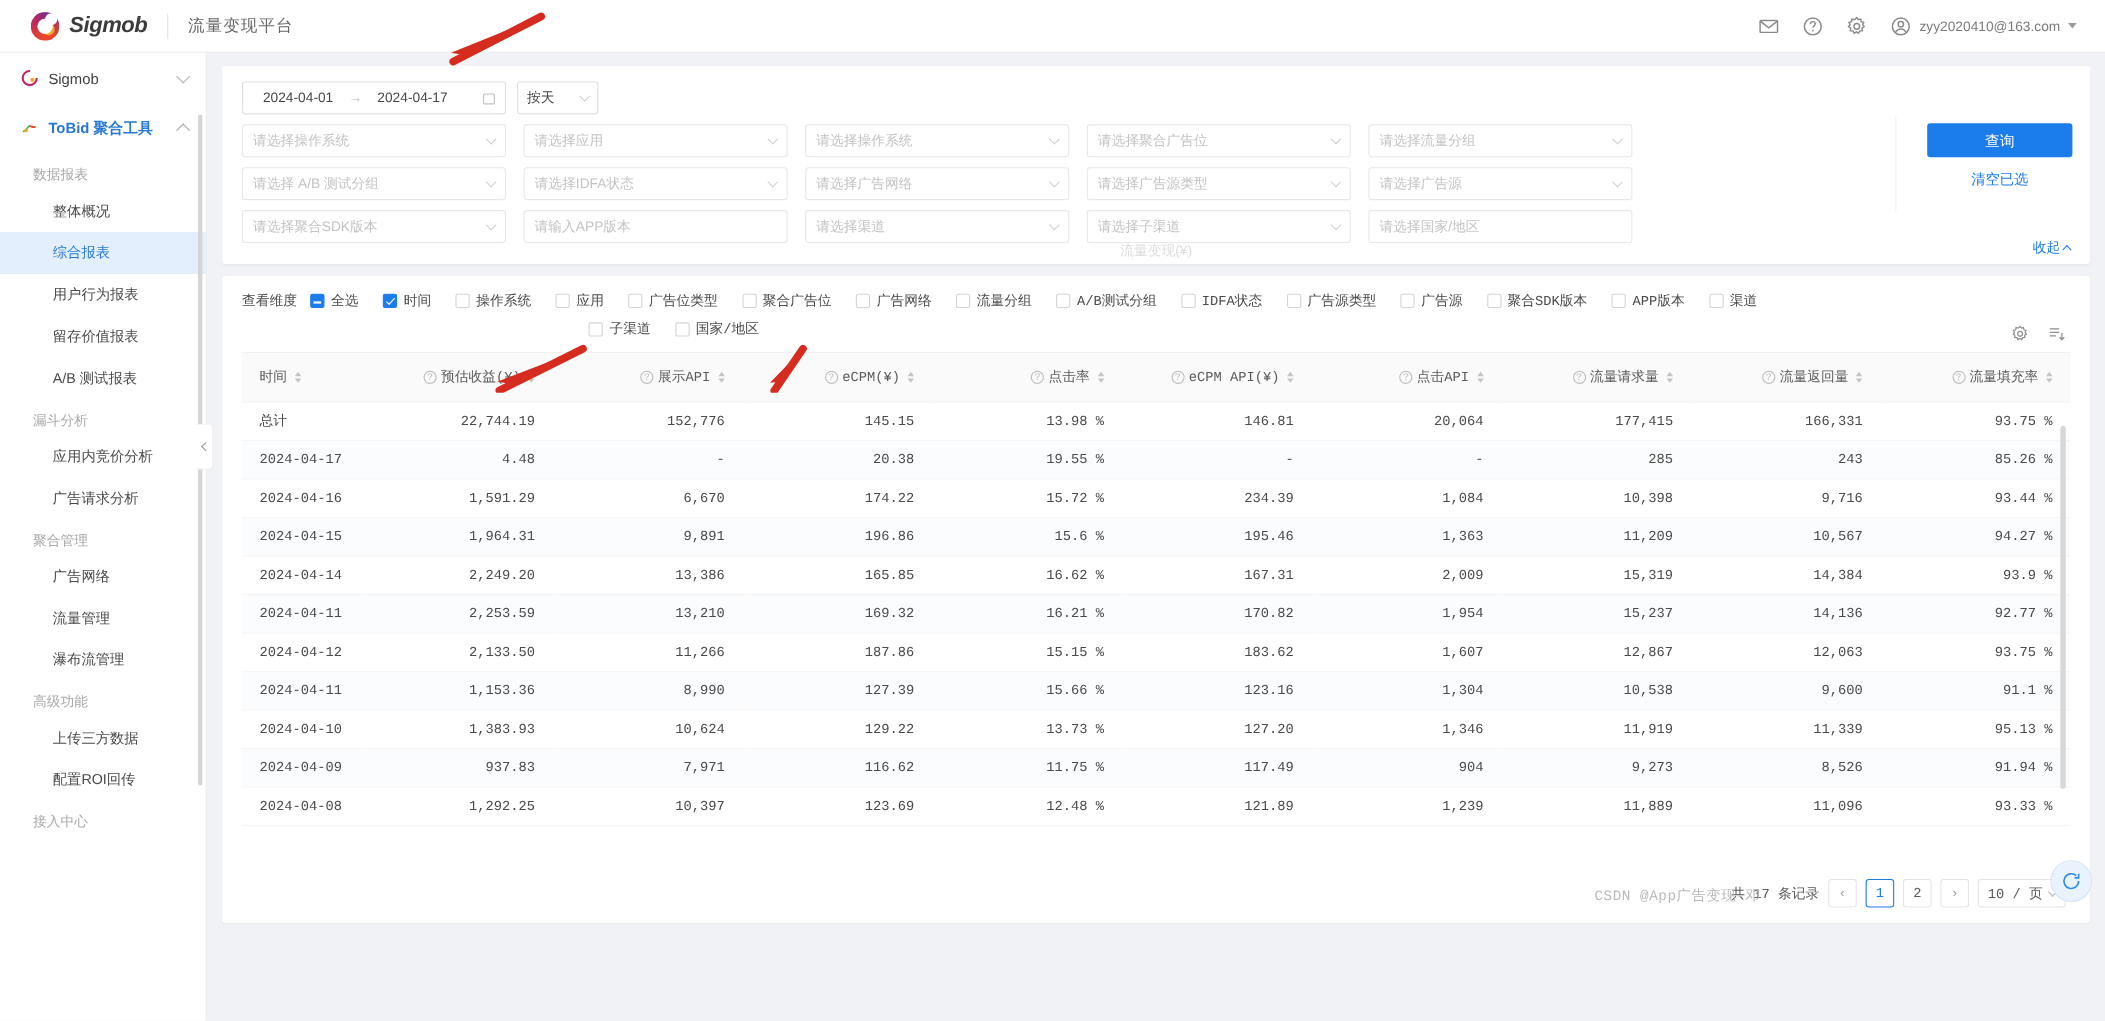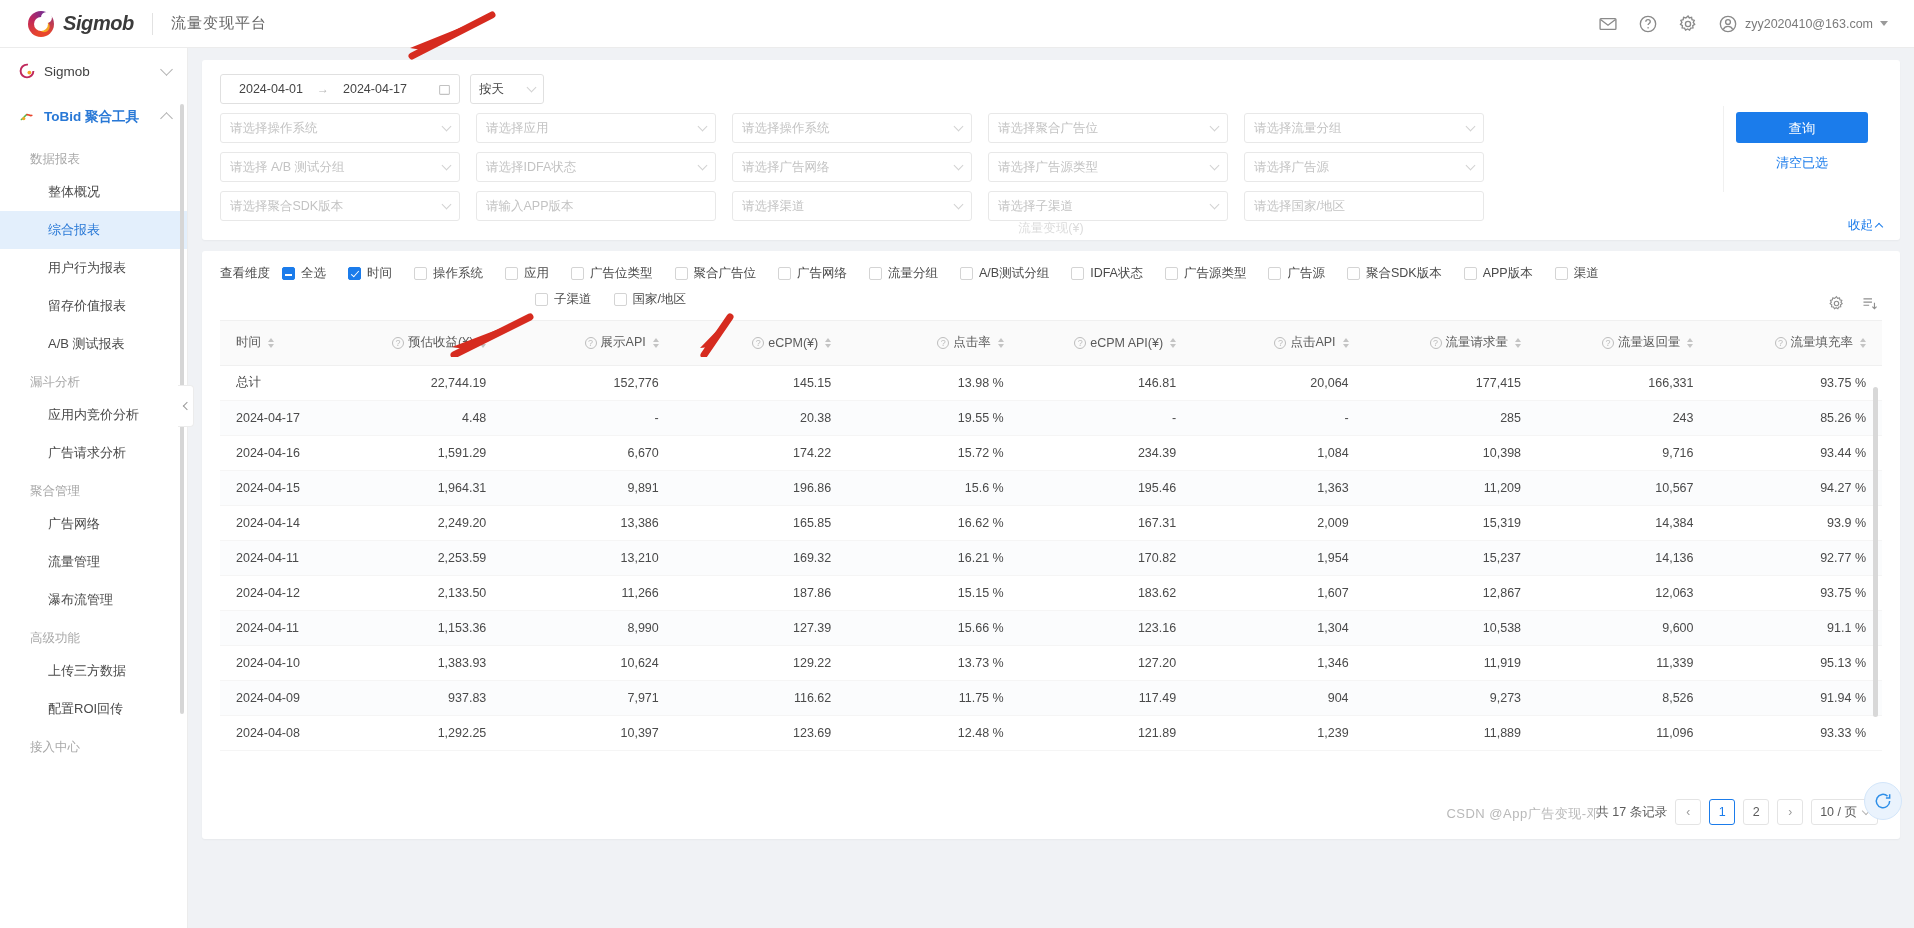--- a/index.html
+++ b/index.html
@@ -170,21 +170,21 @@
     padding: 0 9px; font-size: 12.5px; color: #c3c3c3;
     white-space: nowrap; overflow: hidden;
   }
   .sel .arr {
     margin-left: auto; width: 7px; height: 7px;
     border-right: 1.3px solid #d2d2d2; border-bottom: 1.3px solid #d2d2d2;
     transform: rotate(45deg); margin-top: -4px; flex: 0 0 7px;
   }
 
   .query-col {
-    position: absolute; right: 32px; top: 52px;
+    position: absolute; right: 16px; top: 52px;
     width: 132px; text-align: center;
   }
   .btn-query {
     width: 132px; height: 31px; line-height: 31px;
     background: #1b7ceb; color: #fff; border: none; border-radius: 3px;
     font-size: 13.5px; cursor: pointer; font-family: inherit;
   }
   .link-clear {
     display: block; margin-top: 11px;
     color: #1b7ceb; font-size: 13px; cursor: pointer;
@@ -208,20 +208,21 @@
     overflow: hidden; color: #dcdcdc; font-size: 12.5px;
     text-align: center; padding-top: 2px;
   }
 
   
   .table-card {
     margin-top: 11px;
     height: 588px;
     position: relative;
     overflow: hidden;
+    font-family: Liberation Mono, monospace;
   }
   .dim-bar {
     padding: 14px 18px 6px 18px;
     position: relative;
   }
   .dim-line {
     display: flex; align-items: center; flex-wrap: nowrap;
     font-size: 12.5px; color: #4a4a4a;
   }
   .dim-label { margin-right: 12px; color: #4a4a4a; }

